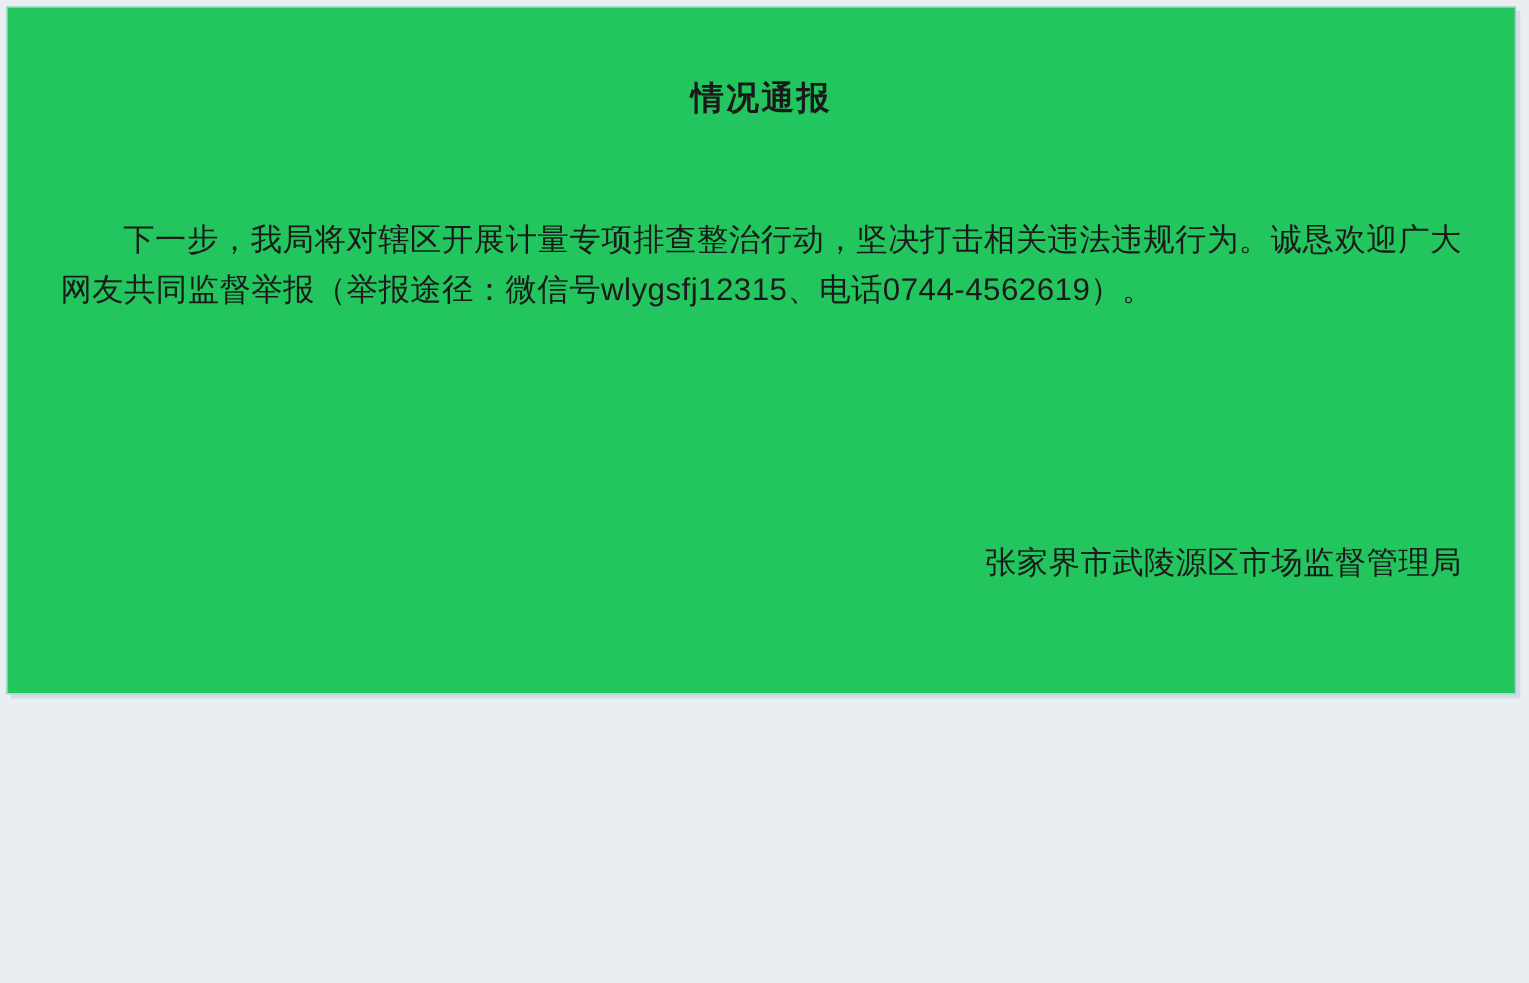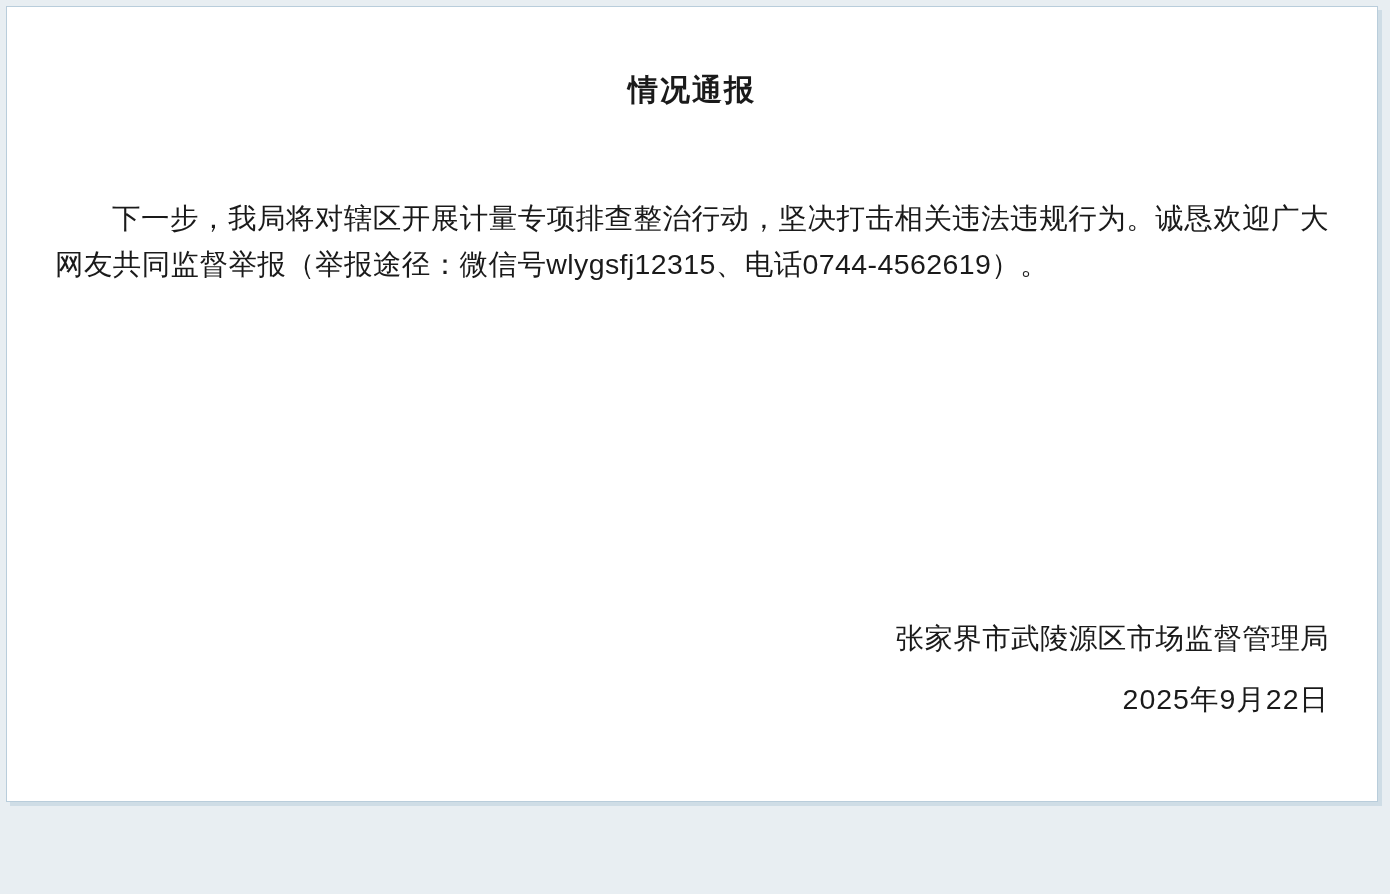--- a/index.html
+++ b/index.html
@@ -12,22 +12,22 @@
     height: 894px;
     font-family: "Liberation Sans", "DejaVu Sans", sans-serif;
     overflow: hidden;
   }
 
   .page-frame {
     position: absolute;
     left: 6px;
     top: 6px;
     width: 1372px;
-    height: 796px;
-    background: #ffffff;
+    height: 625px;
+    background: #22c55e;
     border: 1px solid #b9cddb;
     box-sizing: border-box;
     box-shadow: 4px 4px 0 0 #cfdde6;
   }
 
   .doc-body {
     position: absolute;
     left: 0;
     top: 0;
     right: 0;
@@ -85,17 +85,16 @@
 <div class="page-frame">
   <div class="doc-body">
 
     <h1 class="doc-title">情况通报</h1>
 
 
     <p class="doc-paragraph">下一步，我局将对辖区开展计量专项排查整治行动，坚决打击相关违法违规行为。诚恳欢迎广大网友共同监督举报（举报途径：微信号wlygsfj12315、电话0744-4562619）。</p>
 
     <div class="signature-block">
       <div class="sign-org">张家界市武陵源区市场监督管理局</div>
-      <div class="sign-date">2025年9月22日</div>
     </div>
 
   </div>
 </div>
 
 </body></html>

